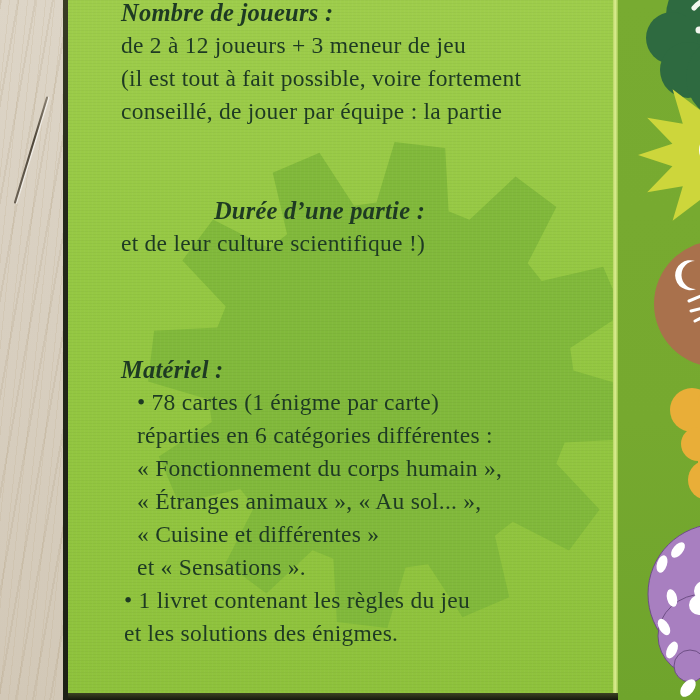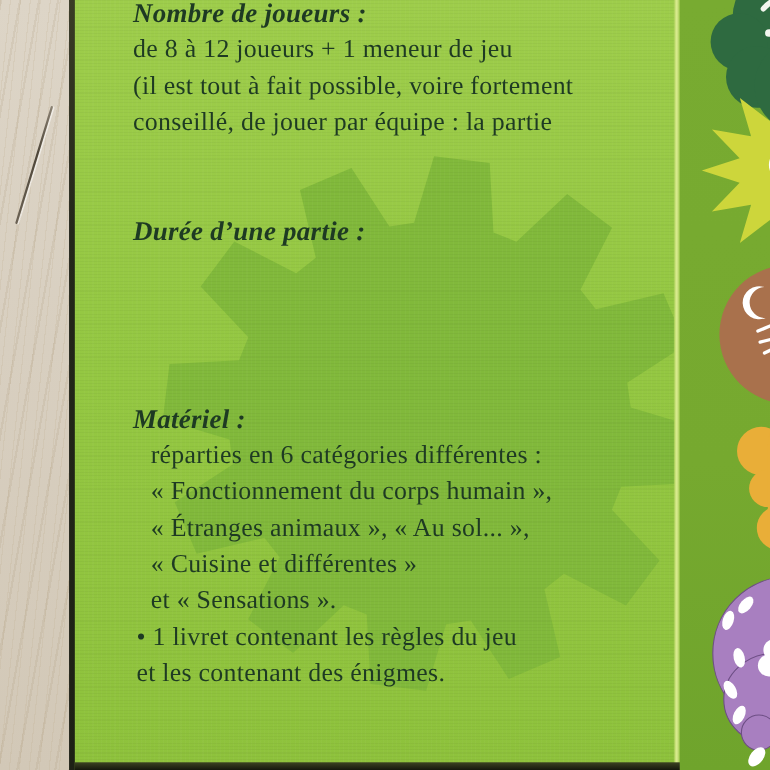--- a/index.html
+++ b/index.html
@@ -31,21 +31,21 @@
   .gear{position:absolute;left:0;top:0;}
   .bottom-edge{position:absolute;left:-6px;bottom:0;width:556px;height:7px;
     background:linear-gradient(180deg,#3c4322,#15180d);z-index:5;}
 
   
   .txt{position:absolute;color:#1e3a23;font-size:23.5px;line-height:33px;
        letter-spacing:.25px;white-space:nowrap;z-index:3;}
   .hd{font-weight:bold;font-style:italic;font-size:24.5px;}
   .sec-players{left:53px;top:-4px;}
   .sec-duration{left:53px;top:194px;text-align:right;}
-  .sec-material{left:53px;top:365px;}
+  .sec-material{left:53px;top:353px;}
   .indent1{margin-left:16px;}
   .indent2{margin-left:3px;}
 
   
   .fold{position:absolute;left:613px;top:0;width:5px;height:700px;
     background:linear-gradient(90deg,#b8d765,#dcec92 45%,#9fc84e);}
   .panel-side{position:absolute;left:618px;top:0;width:82px;height:700px;overflow:hidden;
     background:linear-gradient(180deg,#78ab31 0%,#76a92f 60%,#6fa42c 100%);}
   .panel-side svg{position:absolute;overflow:visible;}
 </style>
@@ -61,41 +61,43 @@
   <div class="card-edge"></div>
 
   <div class="panel-main">
 
     <svg class="gear" width="545" height="700" viewBox="0 0 545 700">
       <polygon fill="#81b93b" points="308.4,202.6 326.6,142.0 377.2,148.1 380.6,211.3 401.5,219.7 447.6,176.4 488.4,207.0 459.7,263.3 473.7,281.1 535.2,266.7 555.2,313.5 502.2,348.0 505.4,370.4 566.0,388.6 559.9,439.2 496.7,442.6 488.3,463.5 531.6,509.6 501.0,550.4 444.7,521.7 426.9,535.7 441.3,597.2 394.5,617.2 360.0,564.2 337.6,567.4 319.4,628.0 268.8,621.9 265.4,558.7 244.5,550.3 198.4,593.6 157.6,563.0 186.3,506.7 172.3,488.9 110.8,503.3 90.8,456.5 143.8,422.0 140.6,399.6 80.0,381.4 86.1,330.8 149.3,327.4 157.7,306.5 114.4,260.4 145.0,219.6 201.3,248.3 219.1,234.3 204.7,172.8 251.5,152.8 286.0,205.8"></polygon>
     </svg>
 
     <div class="txt sec-players">
       <div class="hd">Nombre de joueurs :</div>
-      <div>de 8 à 12 joueurs + 1 meneur de jeu</div>
+      <div>de 2 à 12 joueurs + 3 meneur de jeu</div>
       <div>(il est tout à fait possible, voire fortement</div>
       <div>conseillé, de jouer par équipe : la partie</div>
     </div>
 
     <div class="txt sec-duration">
       <div class="hd">Durée d’une partie :</div>
+      <div>et de leur culture scientifique !)</div>
     </div>
 
     <div class="txt sec-material">
       <div class="hd">Matériel :</div>
       <div class="indent1">
+        <div>• 78 cartes (1 énigme par carte)</div>
         <div>réparties en 6 catégories différentes :</div>
         <div>« Fonctionnement du corps humain »,</div>
         <div>« Étranges animaux », « Au sol... »,</div>
         <div>« Cuisine et différentes »</div>
         <div>et « Sensations ».</div>
       </div>
       <div class="indent2">
         <div>• 1 livret contenant les règles du jeu</div>
-        <div>et les contenant des énigmes.</div>
+        <div>et les solutions des énigmes.</div>
       </div>
     </div>
 
     <div class="bottom-edge"></div>
   </div>
 
   <div class="fold"></div>
 
   <div class="panel-side">
 

